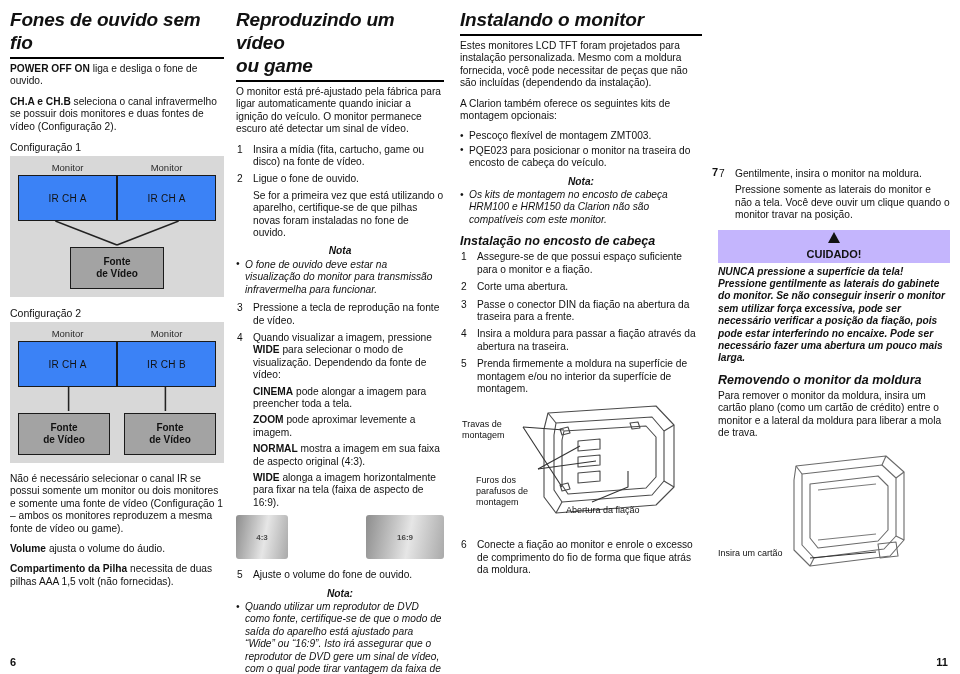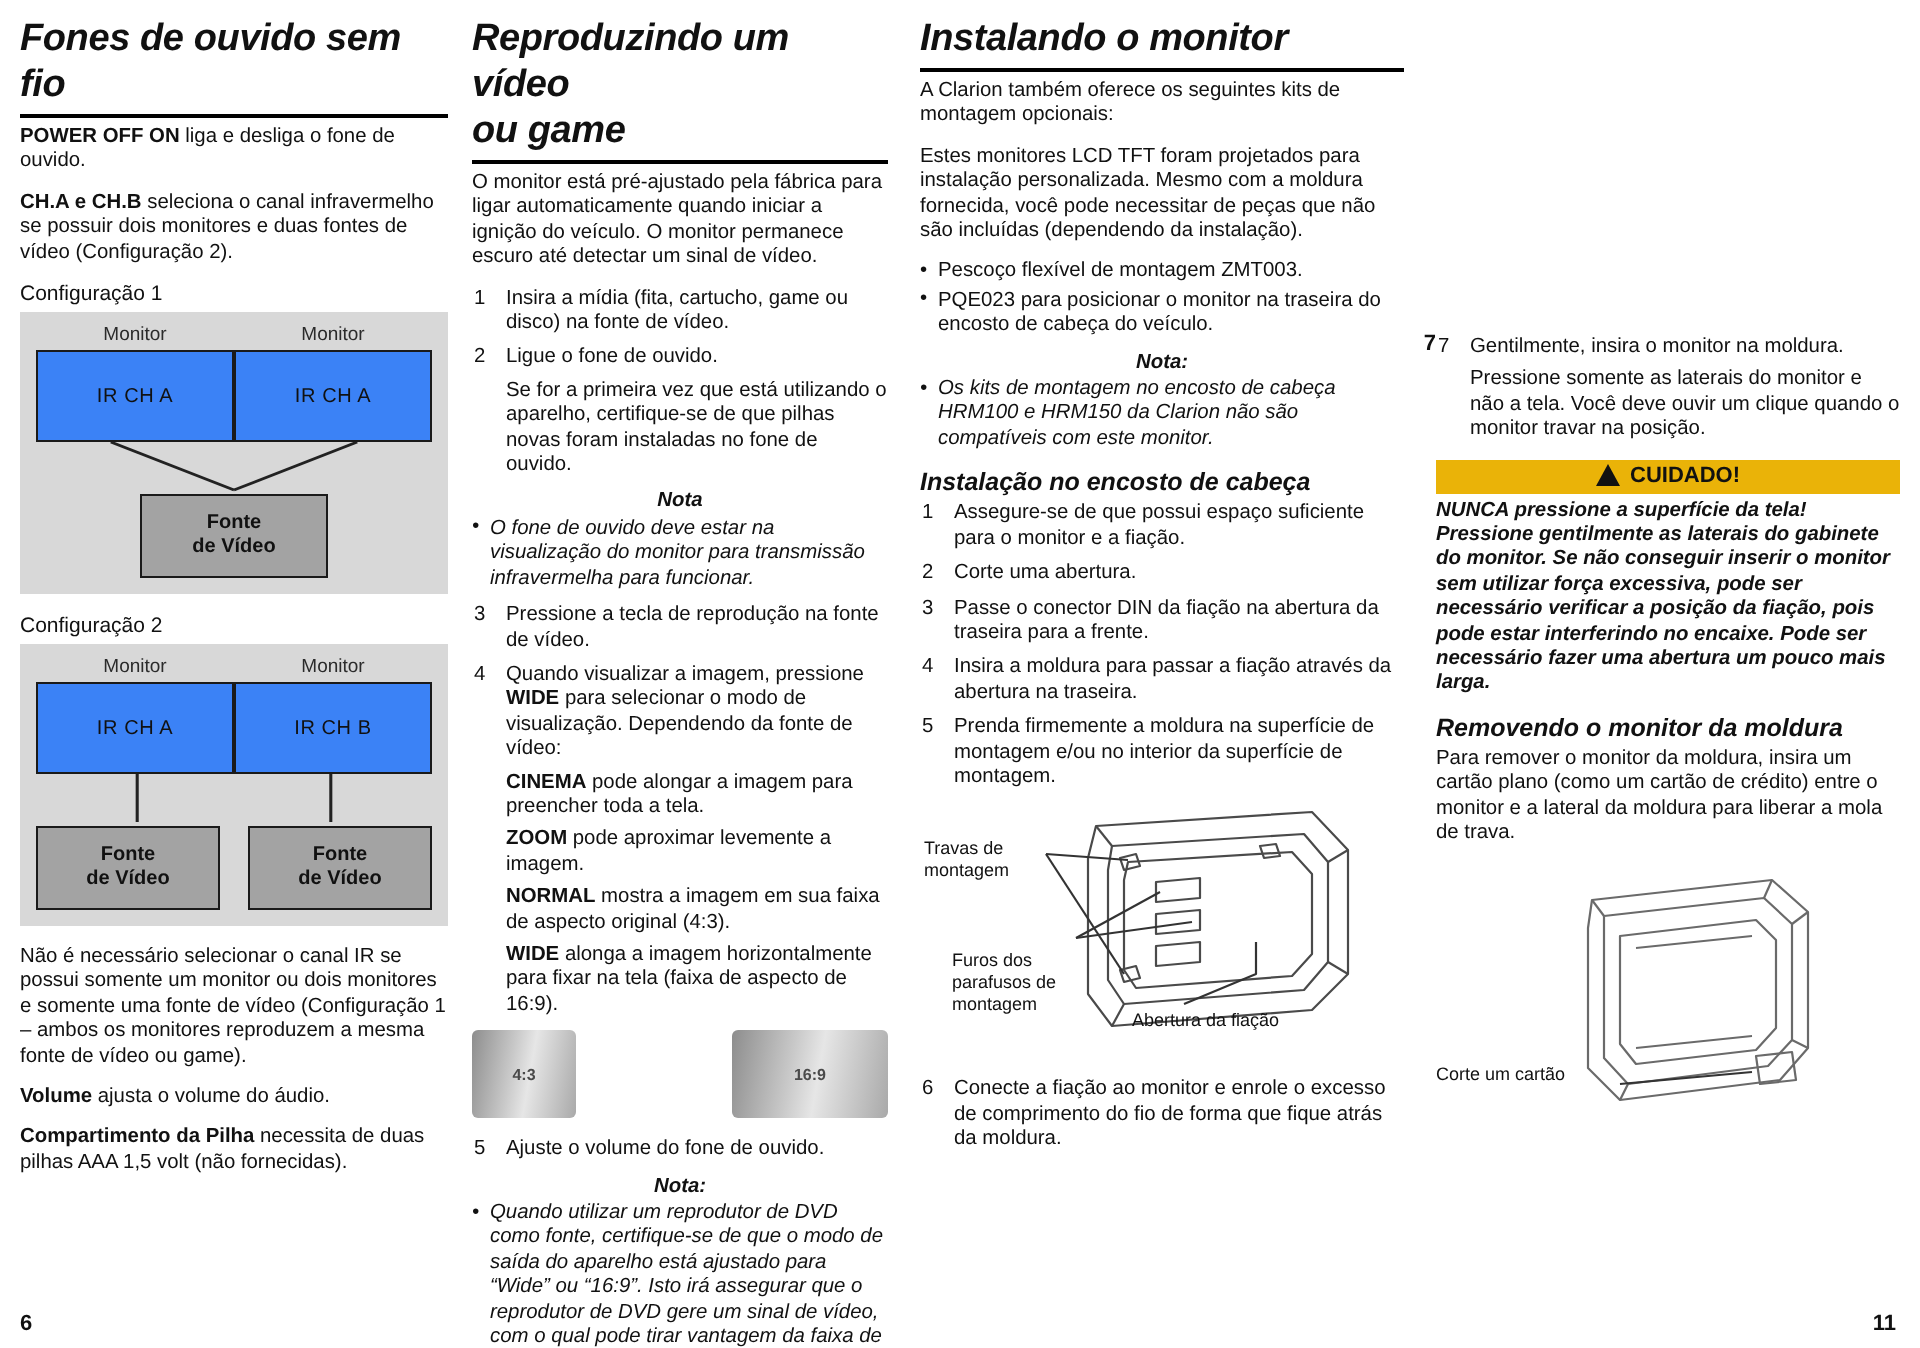--- a/index.html
+++ b/index.html
@@ -186,30 +186,31 @@
     justify-content: center;
     color: #4a4a4a;
     font-size: 8px;
     font-weight: bold;
   }
   .ratio-43 { width: 52px; }
   .ratio-169 { width: 78px; }
 
   
   .caution-bar {
-    background: #eab308;
+    background: #c4b5fd;
     text-align: center;
     font-size: 11px;
     font-weight: bold;
     padding: 2px 0 3px 0;
     margin: 8px 0 3px 0;
     display: flex;
     align-items: center;
     justify-content: center;
     gap: 5px;
+    flex-direction: column;
   }
   .tri {
     width: 0; height: 0;
     border-left: 6px solid transparent;
     border-right: 6px solid transparent;
     border-bottom: 11px solid #111;
     position: relative;
     display: inline-block;
   }
   .caution-body {
@@ -382,22 +383,22 @@
     <div class="note-h">Nota:</div>
     <ul class="bullets italic">
       <li>Quando utilizar um reprodutor de DVD como fonte, certifique-se de que o modo de saída do aparelho está ajustado para “Wide” ou “16:9”. Isto irá assegurar que o reprodutor de DVD gere um sinal de vídeo, com o qual pode tirar vantagem da faixa de aspecto do monitor.</li>
 
     </ul>
   </div>
 
   <div class="col col-3">
     <h1 class="section">Instalando o monitor</h1>
 
+    <p>Estes monitores LCD TFT foram projetados para instalação personalizada. Mesmo com a moldura fornecida, você pode necessitar de peças que não são incluídas (dependendo da instalação).</p>
     <p>A Clarion também oferece os seguintes kits de montagem opcionais:</p>
-    <p>Estes monitores LCD TFT foram projetados para instalação personalizada. Mesmo com a moldura fornecida, você pode necessitar de peças que não são incluídas (dependendo da instalação).</p>
 
     <ul class="bullets">
       <li>Pescoço flexível de montagem ZMT003.</li>
       <li>PQE023 para posicionar o monitor na traseira do encosto de cabeça do veículo.</li>
     </ul>
 
     <div class="note-h">Nota:</div>
     <ul class="bullets italic">
       <li>Os kits de montagem no encosto de cabeça HRM100 e HRM150 da Clarion não são compatíveis com este monitor.</li>
     </ul>
@@ -503,19 +504,19 @@
           <path d="M186 92 L178 88"></path>
           <path d="M92 118 L96 110"></path>
           <path d="M100 42 l58 -6" stroke-width="0.9"></path>
           <path d="M100 92 l58 -6" stroke-width="0.9"></path>
 
           <path d="M160 96 l18 -2 l2 14 l-18 2 z"></path>
 
           <path d="M92 110 L158 104" stroke="#333"></path>
         </g>
       </svg>
-      <div class="fig-label" style="left:0px; top:100px;">Corte um cartão</div>
+      <div class="fig-label" style="left:0px; top:100px;">Insira um cartão</div>
     </div>
   </div>
 
   <div class="pagenum left">6</div>
   <div class="pagenum right">11</div>
 </div>
 
 </body></html>

